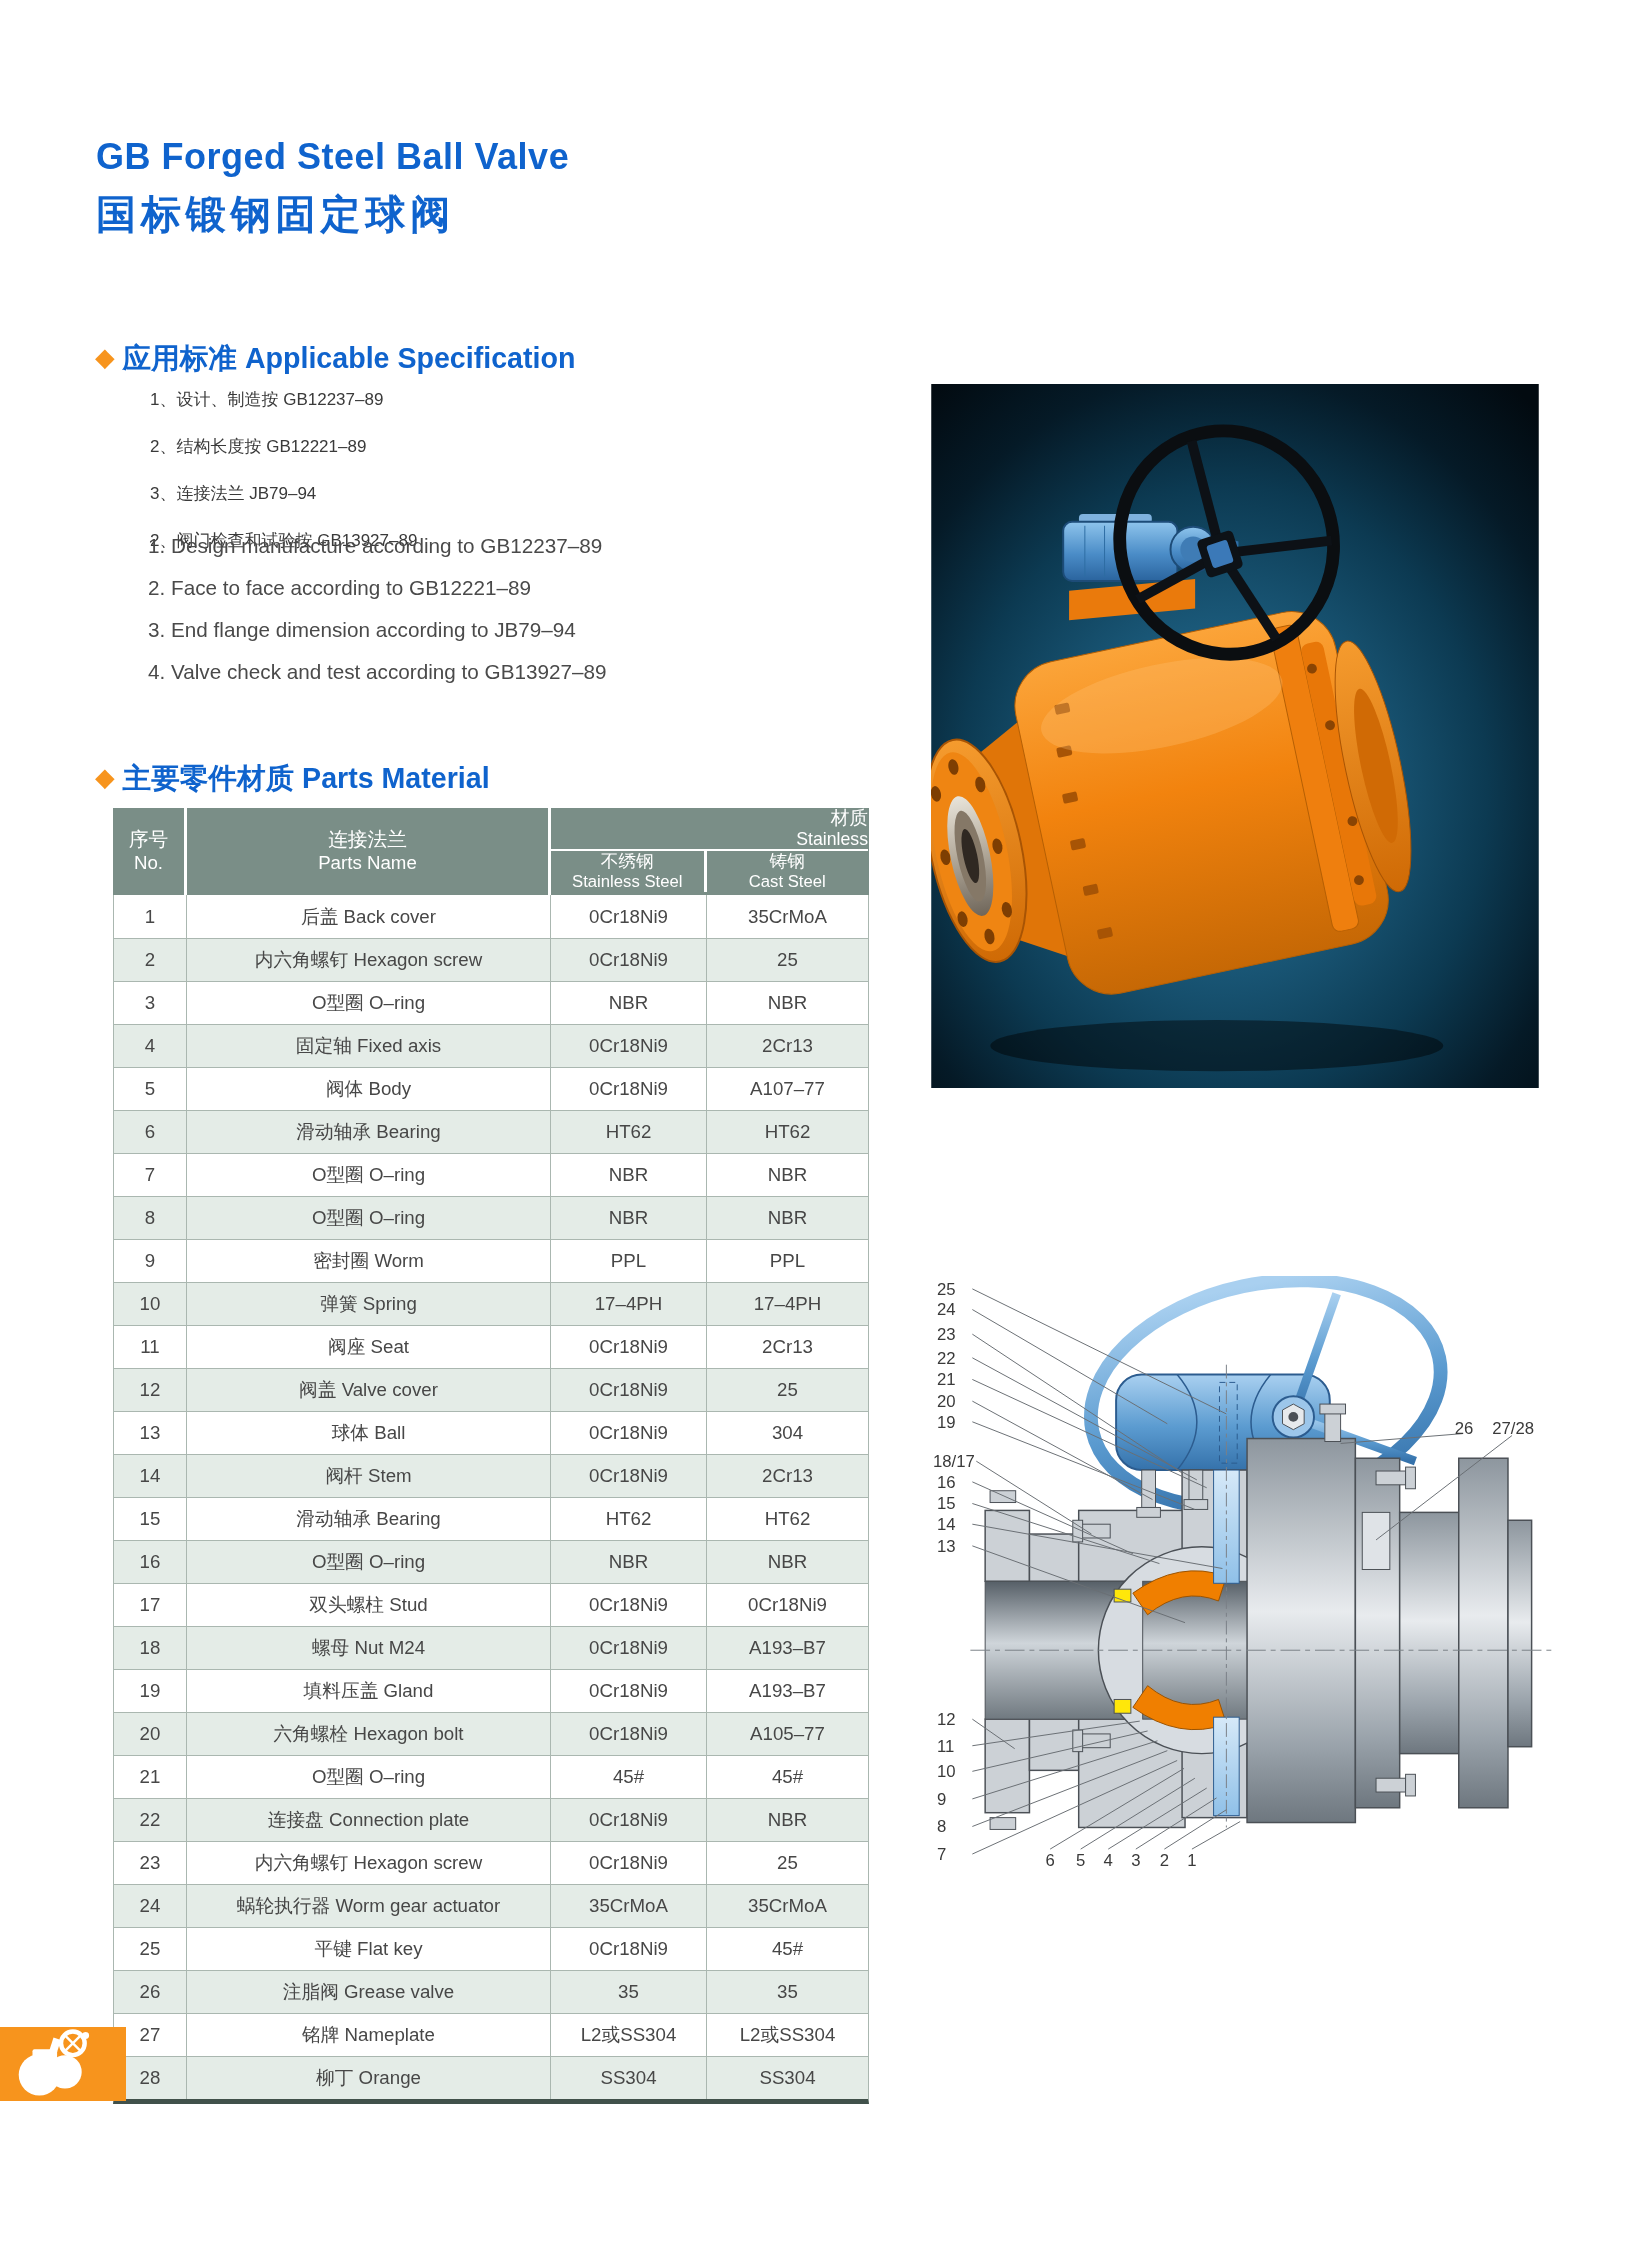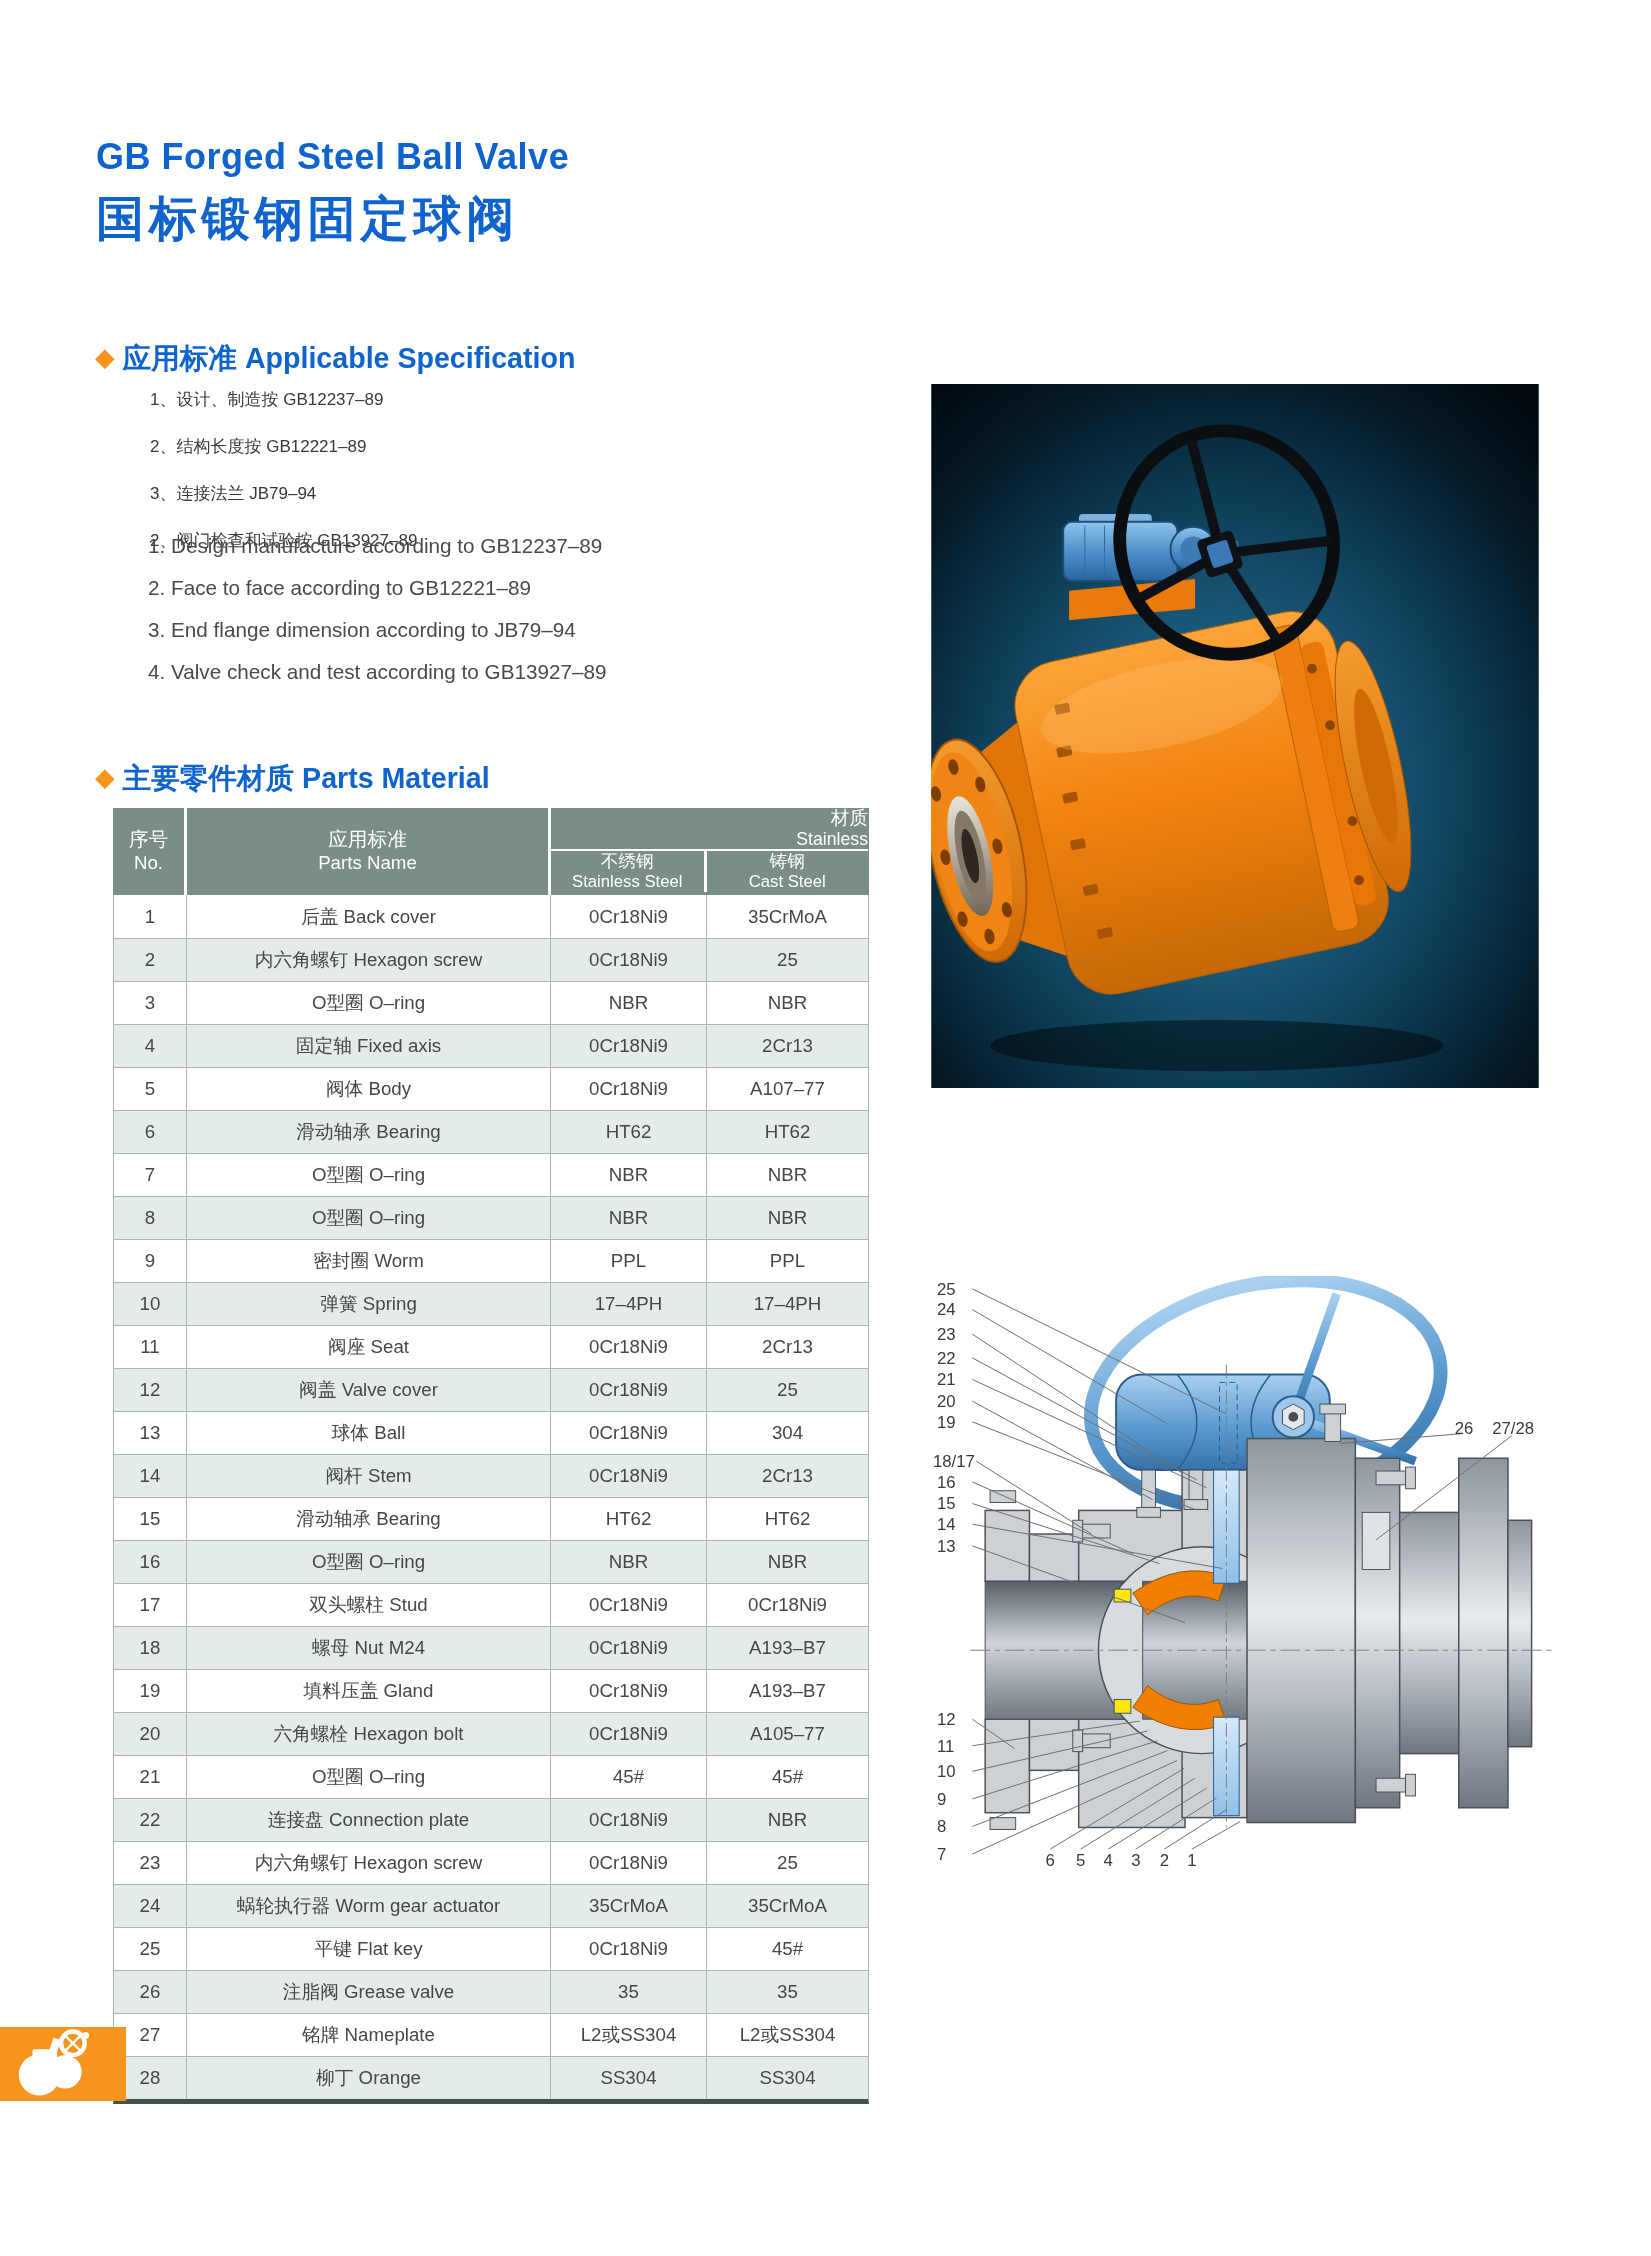--- a/index.html
+++ b/index.html
@@ -5,21 +5,21 @@
   :root{
     --blue:#0f63cd; --orange:#f7941d; --hdr:#7a8e87; --tint:#e4ece7;
     --line:#aab7b0; --dark:#41514b; --txt:#474747;
   }
   *{margin:0;padding:0;box-sizing:border-box;}
   body{background:#888;font-family:"Liberation Sans","DejaVu Sans",sans-serif;}
   .page{position:relative;width:1652px;height:2257px;background:#ffffff;overflow:hidden;margin:0 auto;}
   .abs{position:absolute;}
 
   .title-en{left:96px;top:136px;font-size:36px;font-weight:bold;color:var(--blue);letter-spacing:0.5px;}
-  .title-zh{left:96px;top:187px;font-size:48px;font-weight:bold;color:var(--blue);letter-spacing:4.9px;}
+  .title-zh{left:96px;top:187px;font-size:40px;font-weight:bold;color:var(--blue);letter-spacing:4.9px;}
 
   .sec-head{font-size:28.6px;font-weight:bold;color:var(--blue);white-space:nowrap;}
   .sec-head .diamond{color:var(--orange);font-size:25.6px;margin-right:7.9px;vertical-align:2px;}
   #spec-head{left:95px;top:339px;}
   #parts-head{left:95px;top:759px;}
 
   .zh-items{left:150px;top:376px;}
   .zh-items .list-line{height:47px;line-height:47px;font-size:17px;color:#3a3a3a;white-space:nowrap;}
   .en-items{left:148px;top:525px;}
   .en-items .list-line{height:42px;line-height:42px;font-size:20.7px;color:#4a4a4a;white-space:nowrap;}
@@ -79,21 +79,21 @@
     <span class="diamond">◆</span><span>主要零件材质 Parts Material</span>
   </div>
 
   <div class="abs ptable">
     <div class="thead">
       <div class="th">
         <span class="zh">序号</span>
         <span class="en">No.</span>
       </div>
       <div class="th">
-        <span class="zh">应用标准</span>
+        <span class="zh">连接法兰</span>
         <span class="en">Parts Name</span>
       </div>
       <div class="matgroup">
         <div class="mat-top">
           <span class="zh">材质</span>
           <span class="en">Stainless</span>
         </div>
         <div class="mat-sub">
           <div class="sub sub-ss">
             <span class="zh">不绣钢</span>

